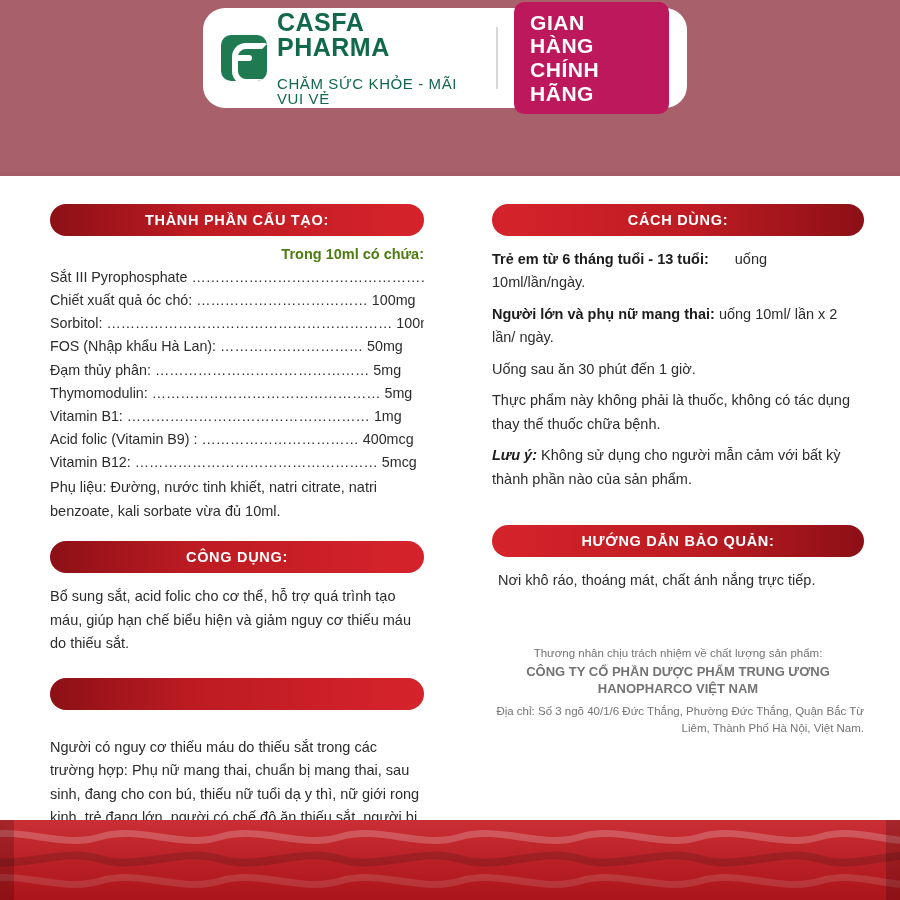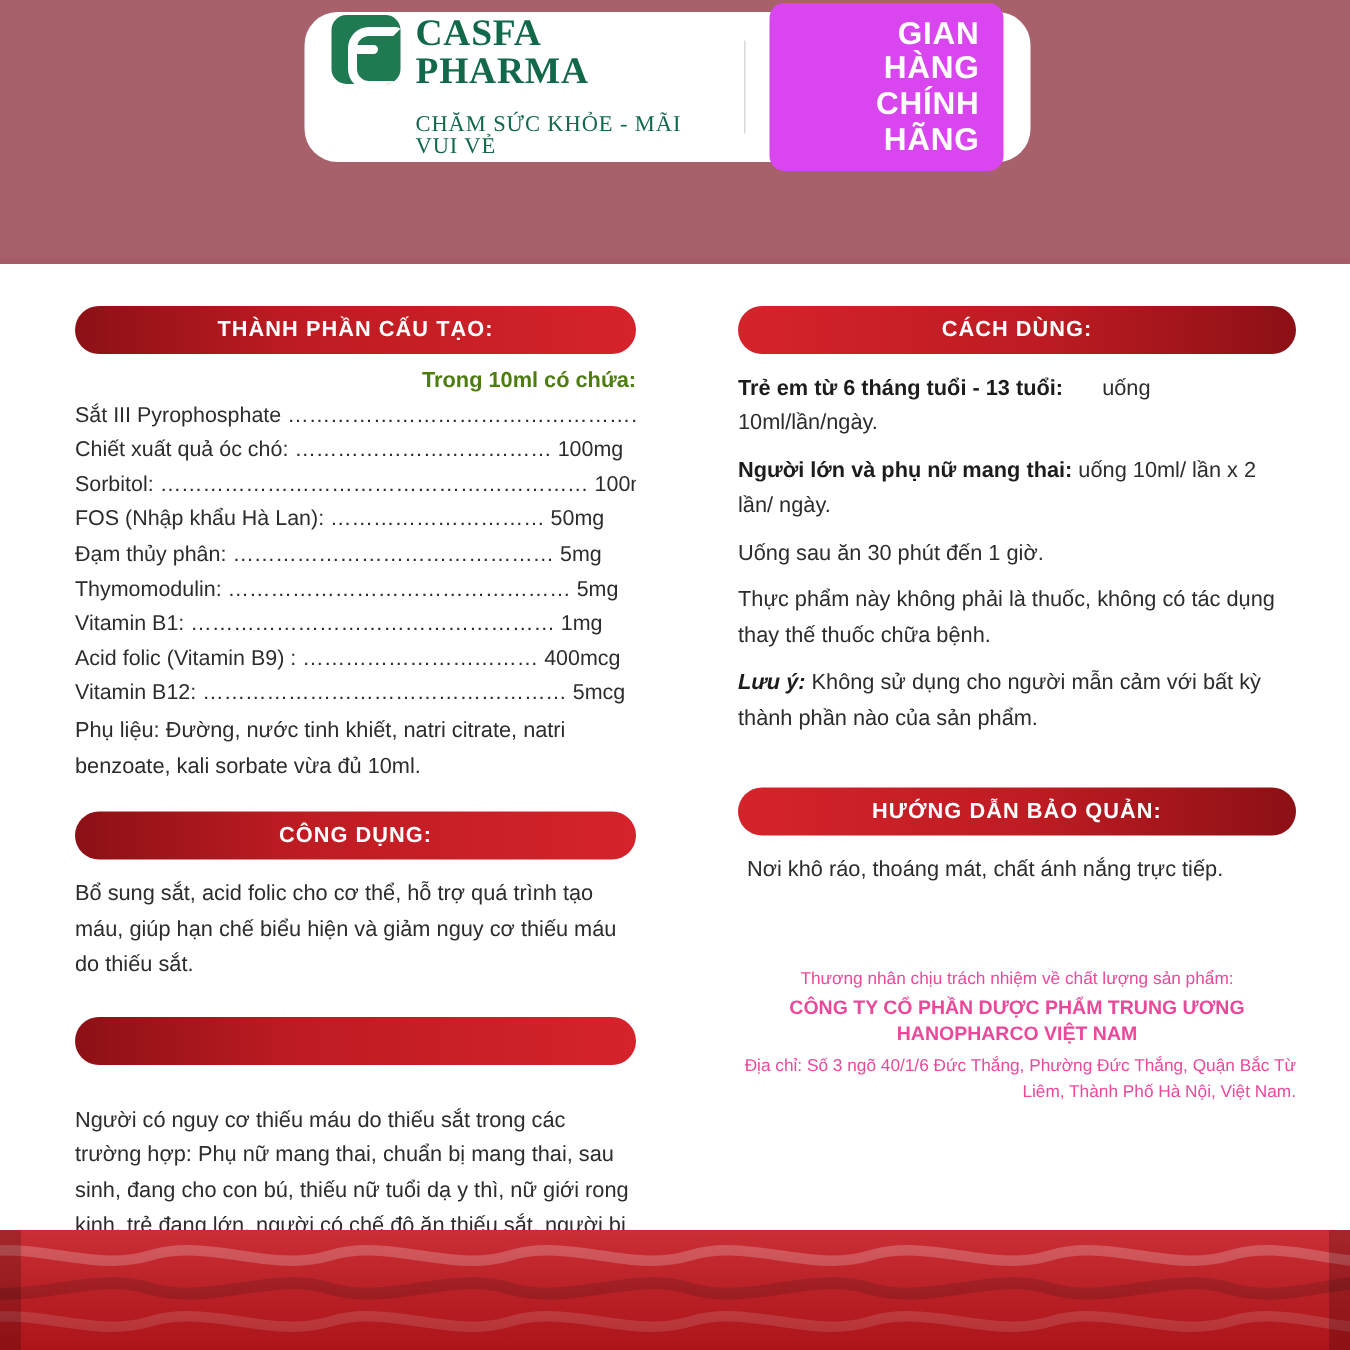--- a/index.html
+++ b/index.html
@@ -34,23 +34,22 @@
     background: #ffffff;
     border-radius: 22px;
     display: flex;
     align-items: center;
     justify-content: center;
     box-sizing: border-box;
     padding: 0 18px;
   }
   .brand-block {
     display: flex;
-    align-items: flex-start;
+    align-items: center;
     gap: 10px;
-    font-family: Liberation Serif, serif;
   }
   .leaf-mark {
     width: 46px; height: 46px;
     border-radius: 10px;
     background: #1f7a52;
     position: relative;
     overflow: hidden;
     flex: 0 0 auto;
   }
   .leaf-mark::before {
@@ -88,25 +87,25 @@
     letter-spacing: 0.6px;
     color: #11694a;
   }
   .divider-v {
     width: 2px;
     height: 62px;
     background: #d8d8d8;
     margin: 0 16px;
   }
   .badge {
-    background: #d946ef;
+    background: #be185d;
     border-radius: 10px;
     padding: 9px 16px;
     color: #fff;
-    text-align: right;
+    text-align: left;
     line-height: 1.12;
     font-size: 21px;
     font-weight: bold;
     letter-spacing: 0.5px;
   }
 
   
   .sheet {
     position: absolute;
     left: 0; top: 176px;
@@ -170,21 +169,21 @@
   .para { margin-top: 12px; }
   .para-tight { margin-top: 8px; }
   .gap-18 { height: 18px; }
   .gap-22 { height: 22px; }
   .gap-34 { height: 34px; }
 
   
   .company {
     margin-top: 54px;
     text-align: center;
-    color: #ec4899;
+    color: #737373;
   }
   .company .c1 { font-size: 11.5px; }
   .company .c2 { font-size: 13px; font-weight: bold; margin-top: 4px; line-height: 1.35; }
   .company .c3 { font-size: 11.5px; margin-top: 5px; line-height: 1.45; text-align: right; }
 
   
   .bottom-strip {
     position: absolute;
     left: 0; top: 820px;
     width: 900px; height: 80px;

